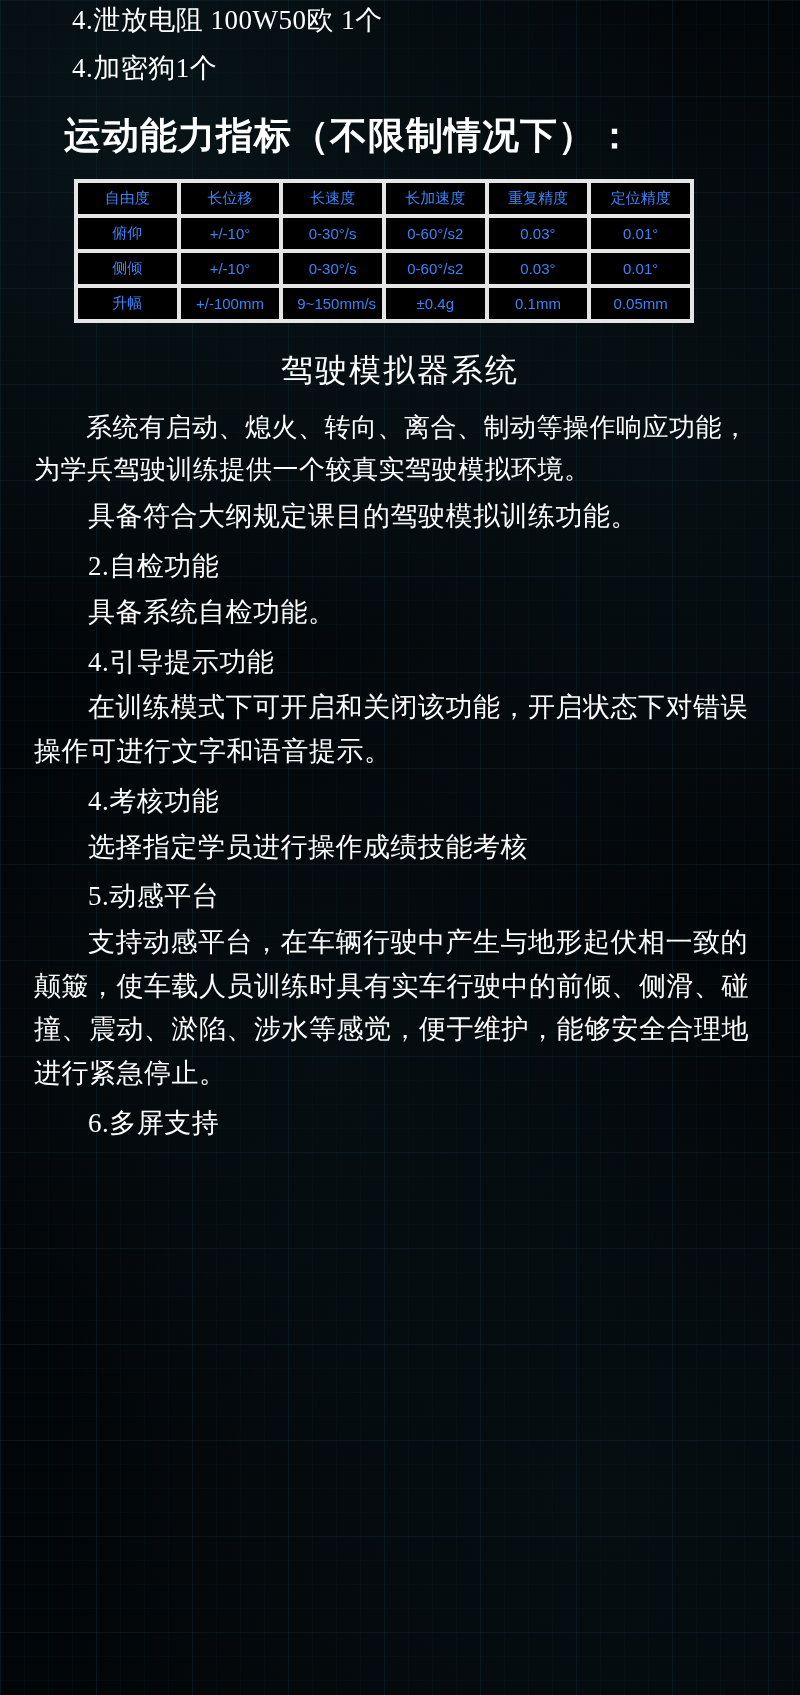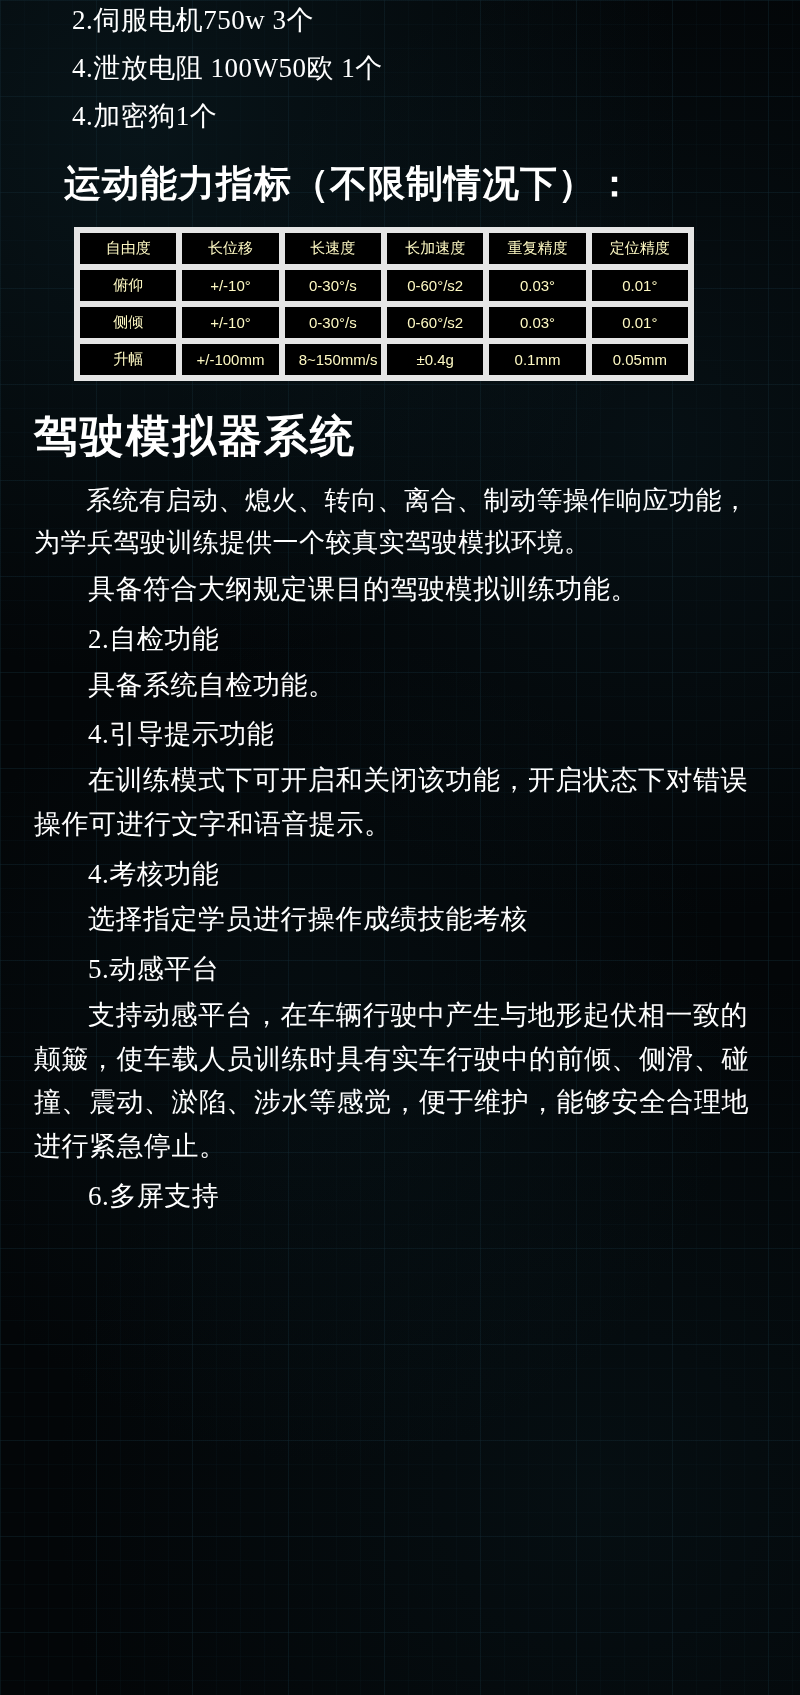--- a/index.html
+++ b/index.html
@@ -65,36 +65,36 @@
   }
 
   table.spec {
     border-collapse: collapse;
     margin: 14px 0 4px 40px;
     background: #000;
     width: 620px;
     table-layout: fixed;
   }
   table.spec th, table.spec td {
-    border: 6px solid #e5e5e5;
+    border: 4px solid #e5e5e5;
     text-align: center;
     font-size: 15px;
     font-family: "Liberation Sans", sans-serif;
     padding: 6px 14px;
-    color: #fef9c3;
+    color: #3b82f6;
     white-space: nowrap;
   }
   table.spec th {
     font-weight: normal;
   }
 
   .title-center {
-    text-align: left;
-    font-size: 44px;
-    font-weight: bold;
+    text-align: center;
+    font-size: 32px;
+    font-weight: normal;
     letter-spacing: 2px;
     margin: 26px 0 14px 0;
   }
 
   .para {
     font-size: 26px;
     line-height: 1.62;
     margin: 0 0 4px 0;
     text-indent: 2em;
     letter-spacing: 0.5px;
@@ -115,21 +115,20 @@
   }
 </style>
 </head>
 <body>
 
 <div class="bg-texture"></div>
 
 <div class="page">
 
   <div>
-    <div class="list-line">2.伺服电机750w  3个</div>
     <div class="list-line">4.泄放电阻 100W50欧 1个</div>
     <div class="list-line">4.加密狗1个</div>
   </div>
 
   <div class="section-heading">运动能力指标（不限制情况下）：</div>
 
   <table class="spec">
     <thead>
       <tr>
         <th>自由度</th>
@@ -153,21 +152,21 @@
         <td>侧倾</td>
         <td>+/-10°</td>
         <td>0-30°/s</td>
         <td>0-60°/s2</td>
         <td>0.03°</td>
         <td>0.01°</td>
       </tr>
       <tr>
         <td>升幅</td>
         <td>+/-100mm</td>
-        <td>8~150mm/s</td>
+        <td>9~150mm/s</td>
         <td>±0.4g</td>
         <td>0.1mm</td>
         <td>0.05mm</td>
       </tr>
     </tbody>
   </table>
 
   <div class="title-center">驾驶模拟器系统</div>
 
   <div class="para">系统有启动、熄火、转向、离合、制动等操作响应功能，为学兵驾驶训练提供一个较真实驾驶模拟环境。</div>

